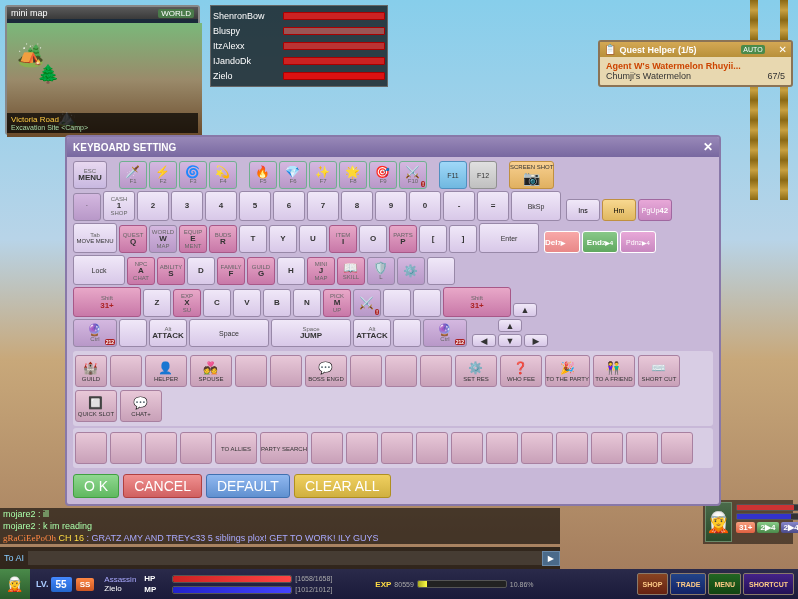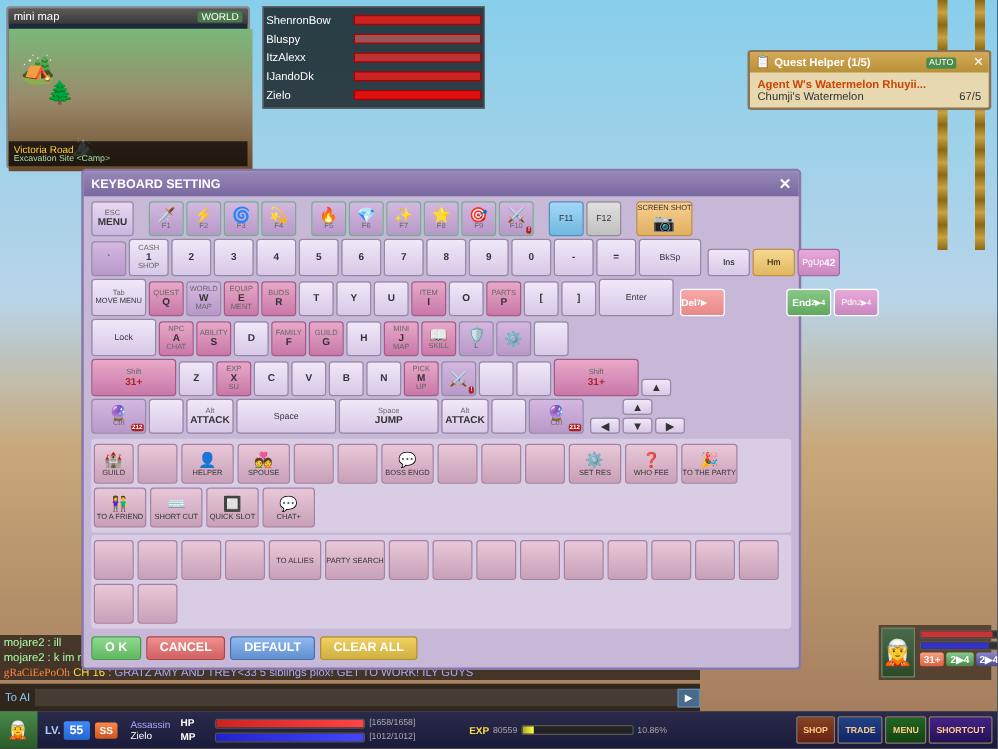--- a/index.html
+++ b/index.html
@@ -133,21 +133,21 @@
     .quest-close { color: #fff; font-size: 10px; cursor: pointer; }
     .quest-body { padding: 4px 6px; }
     .quest-name { color: #cc4400; font-size: 9px; font-weight: bold; }
     .quest-item { color: #333; font-size: 9px; display: flex; justify-content: space-between; }
 
     
     .keyboard-dialog {
       position: absolute;
       top: 135px;
       left: 65px;
-      width: 576px;
+      width: 656px;
       background: #c8b8d8;
       border: 2px solid #8878a8;
       border-radius: 4px;
       z-index: 100;
     }
     .kb-title {
       background: linear-gradient(180deg, #9888b8, #7868a0);
       color: #fff;
       font-size: 10px;
       font-weight: bold;
@@ -220,21 +220,21 @@
     .key-alt { min-width: 38px; height: 28px; }
 
     .key-right-panel {
       display: flex;
       flex-direction: column;
       gap: 2px;
       margin-left: 3px;
     }
     .key-ins { min-width: 34px; height: 22px; font-size: 7px; background: linear-gradient(180deg, #f0e8f8, #d8c8e8); border: 1px solid #9888a8; border-radius: 3px; display: flex; align-items: center; justify-content: center; }
     .key-del { background: linear-gradient(180deg, #f8a8a8, #e88888); border-color: #c86060; min-width: 36px; height: 22px; font-size: 8px; display: flex; align-items: center; justify-content: flex-start; border-radius: 3px; border: 1px solid; color: #fff; font-weight: bold; }
-    .key-end { background: linear-gradient(180deg, #88c888, #60a860); border-color: #40885a; color: #fff; font-weight: bold; min-width: 36px; height: 22px; font-size: 8px; display: flex; align-items: center; justify-content: center; border-radius: 3px; border: 1px solid; margin-left: 47px; }
+    .key-end { background: linear-gradient(180deg, #88c888, #60a860); border-color: #40885a; color: #fff; font-weight: bold; min-width: 36px; height: 22px; font-size: 8px; display: flex; align-items: center; justify-content: center; border-radius: 3px; border: 1px solid; }
     .key-pgup { min-width: 36px; height: 22px; background: linear-gradient(180deg, #e8a8d8, #c888c0); border-color: #a068a0; border: 1px solid; border-radius: 3px; display: flex; align-items: center; justify-content: center; font-size: 7px; color: #fff; }
 
     
     .kb-bottom-row {
       display: flex;
       gap: 3px;
       margin-top: 4px;
       padding: 4px 2px;
       background: rgba(255,255,255,0.3);
       border-radius: 3px;
@@ -262,22 +262,22 @@
     .kb-buttons {
       display: flex;
       gap: 4px;
       margin-top: 6px;
       justify-content: flex-start;
     }
     .kb-btn {
       padding: 3px 10px;
       border-radius: 3px;
       border: 1px solid;
-      font-size: 10px;
-      font-weight: bold;
+      font-size: 14px;
+      font-weight: normal;
       cursor: pointer;
     }
     .kb-btn-ok { background: linear-gradient(180deg, #90d890, #60b860); border-color: #40a040; color: #fff; }
     .kb-btn-cancel { background: linear-gradient(180deg, #f09090, #d06060); border-color: #b04040; color: #fff; }
     .kb-btn-default { background: linear-gradient(180deg, #90b8f0, #6090d0); border-color: #4070b0; color: #fff; }
     .kb-btn-clear { background: linear-gradient(180deg, #f0d060, #d0b040); border-color: #b09020; color: #fff; }
 
     
     .chat-area {
       position: absolute;

